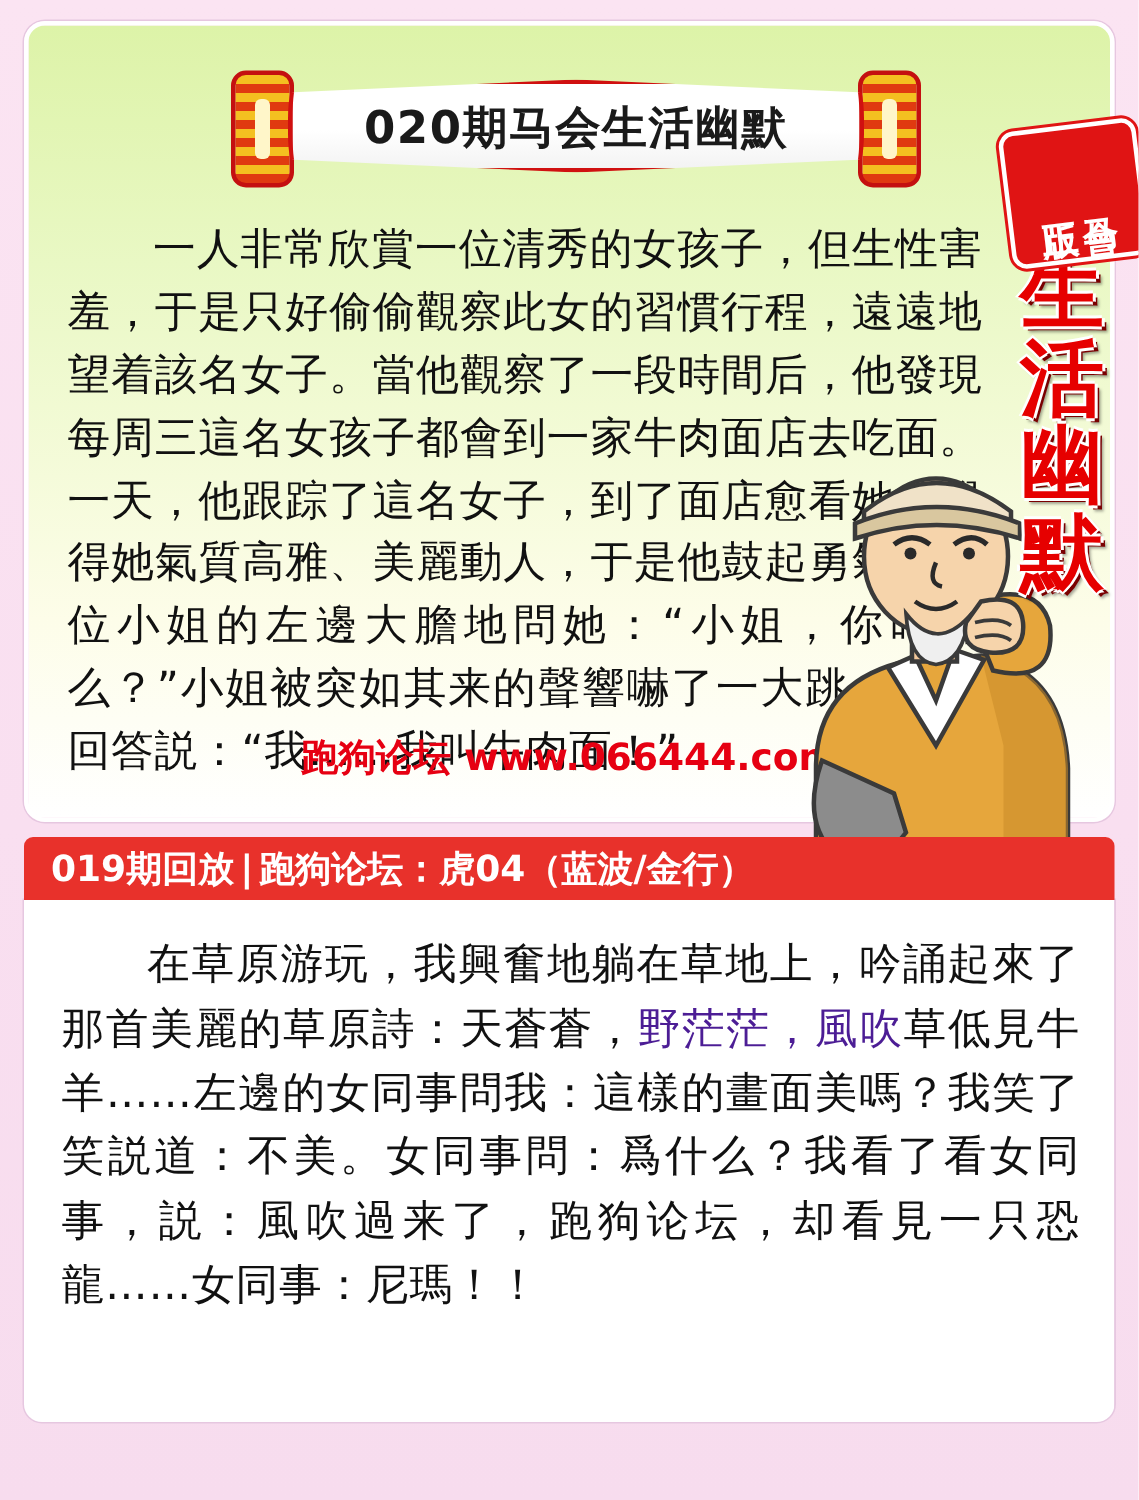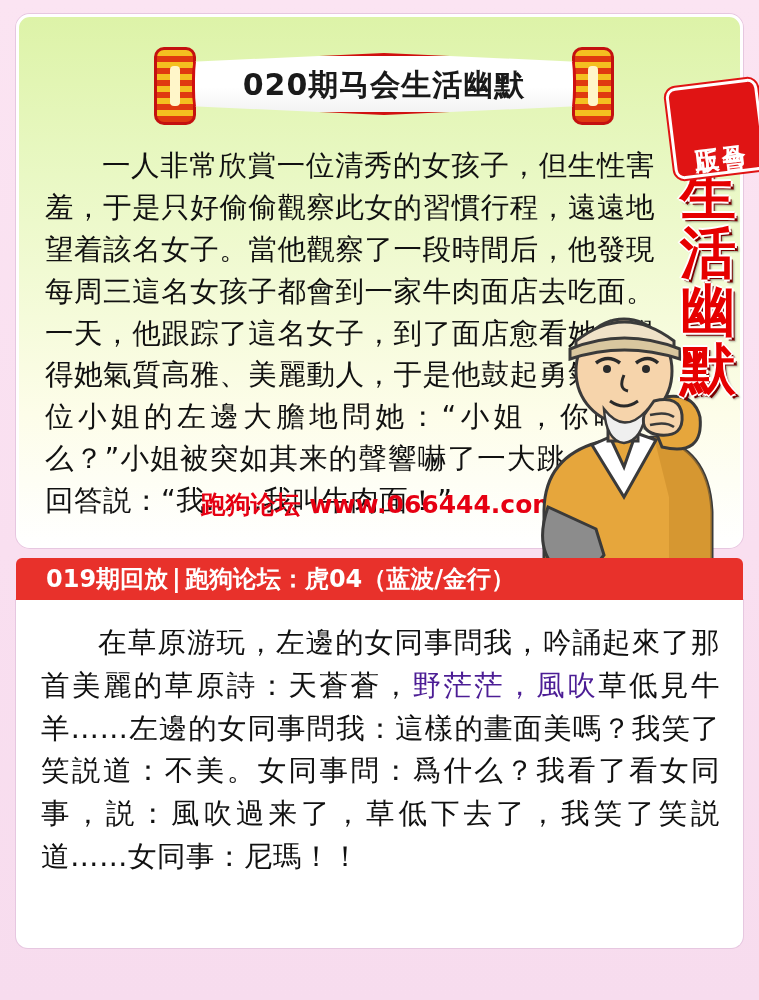--- a/index.html
+++ b/index.html
@@ -185,21 +185,21 @@
   
   .strip {
     position: relative;
     margin-top: 10px;
     width: 727px;
     height: 42px;
     background: #e8312b;
     border-radius: 6px 6px 0 0;
     display: flex;
     align-items: center;
-    padding-left: 30px;
+    padding-left: 18px;
     box-sizing: border-box;
     color: #ffffff;
     font-family: "DejaVu Sans", sans-serif;
     font-size: 24px;
     font-weight: bold;
     z-index: 9;
   }
   .strip .sep { margin: 0 4px; }
 
   
@@ -294,16 +294,16 @@
     </svg>
   </div>
 
   <div class="strip">
     <span>019期回放</span>
     <span class="sep">|</span>
     <span>跑狗论坛：虎04（蓝波/金行）</span>
   </div>
 
   <div class="panel-bottom">
-    <div class="story2"><span>在草原游玩，左邊的女同事問我，吟誦起來了那首美麗的草原詩：天蒼蒼，</span><span class="hl">野茫茫，風吹</span><span>草低見牛羊……左邊的女同事問我：這樣的畫面美嗎？我笑了笑説道：不美。女同事問：爲什么？我看了看女同事，説：風吹過来了，草低下去了，我笑了笑説道……女同事：尼瑪！！</span></div>
+    <div class="story2"><span>在草原游玩，我興奮地躺在草地上，吟誦起來了那首美麗的草原詩：天蒼蒼，</span><span class="hl">野茫茫，風吹</span><span>草低見牛羊……左邊的女同事問我：這樣的畫面美嗎？我笑了笑説道：不美。女同事問：爲什么？我看了看女同事，説：風吹過来了，跑狗论坛，却看見一只恐龍……女同事：尼瑪！！</span></div>
   </div>
 
 </div>
 
 </body></html>

